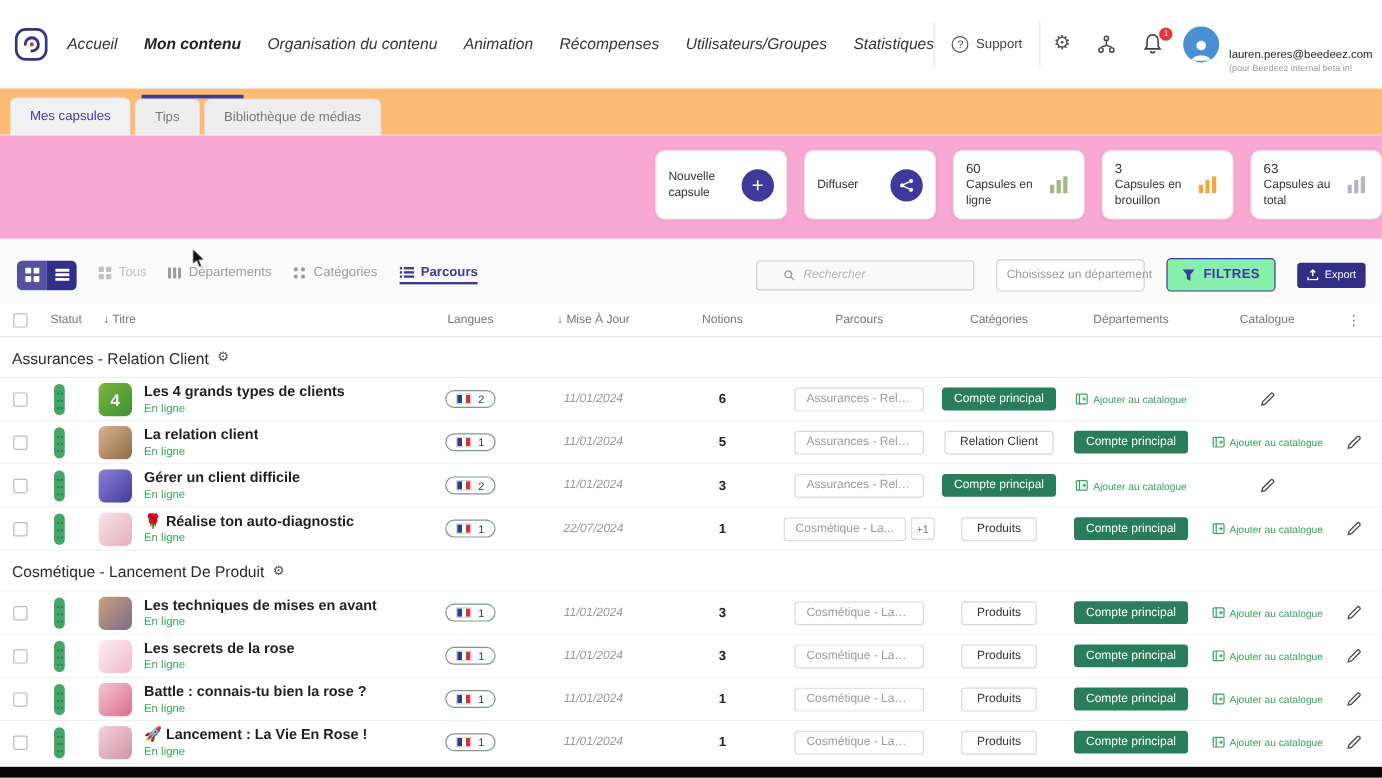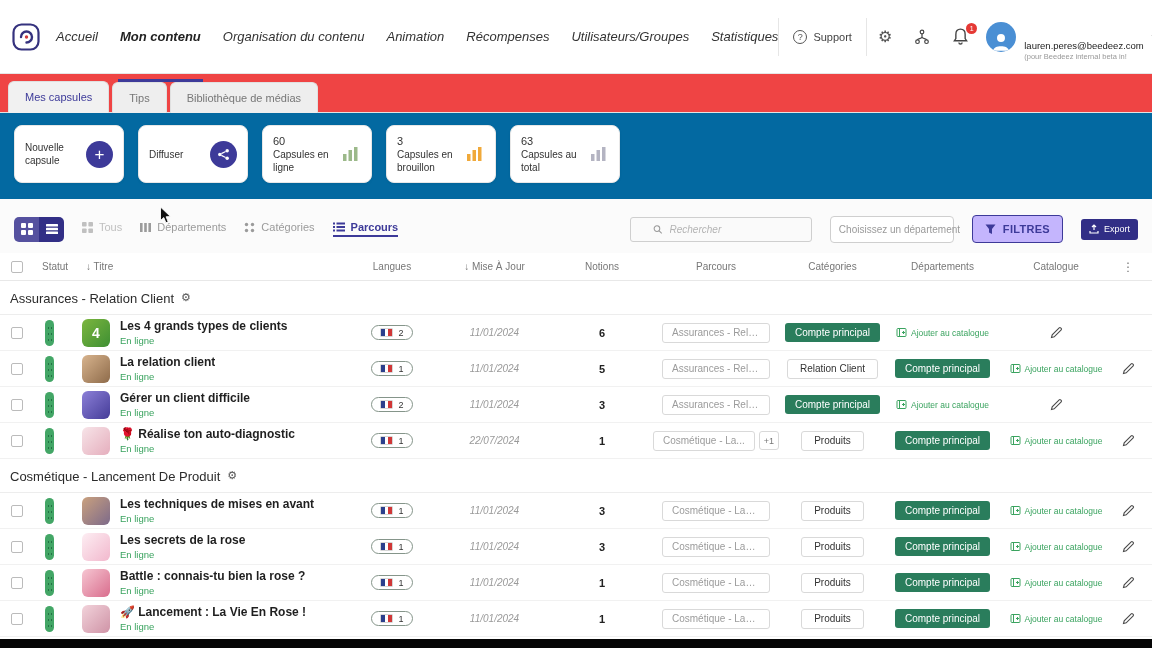--- a/index.html
+++ b/index.html
@@ -29,29 +29,29 @@
     align-items:center; justify-content:center; padding:0 2px; }
   .avatar { width:30px; height:30px; border-radius:50%; background:#4a8fd4;
     display:flex; align-items:flex-end; justify-content:center; overflow:hidden;
     margin:0 8px 0 6px; flex:none; }
   .user-meta { display:flex; flex-direction:column; line-height:1.25; max-width:132px; }
   .user-email { font-size:9.5px; color:#222; white-space:nowrap;margin-top:28px; }
   .user-sub { font-size:7.5px; color:#999; white-space:nowrap; }
   .caret { margin-left:7px; display:flex; }
 
   
-  .tabs { background:#ef4444; display:flex; align-items:flex-end; gap:3px;
+  .tabs { background:#fdba74; display:flex; align-items:flex-end; gap:3px;
     padding:7px 0 0 8px; border-bottom:1px solid #e3e3e3; }
   .tab { padding:9px 16px; font-size:11px; color:#777; background:#eeeeee;
     border:1px solid #e0e0e0; border-bottom:none; border-radius:6px 6px 0 0;
     margin-bottom:-1px; cursor:pointer; white-space:nowrap; }
   .tab.active { background:#f1f1f1; color:#3d3a99; border-bottom:1px solid #f1f1f1; }
 
   
-  .cards { background:#0369a1; padding:12px 14px 16px; display:flex; gap:14px; }
+  .cards { background:#f9a8d4; padding:12px 0 16px; display:flex; gap:14px;justify-content:flex-end; }
   .card { background:#fff; border:1px solid #e7e7e7; border-radius:8px; width:110px;
     height:58px; display:flex; align-items:center; justify-content:space-between;
     padding:8px 10px; box-shadow:0 1px 3px rgba(0,0,0,.06); cursor:pointer; }
   .card-label { font-size:10px; color:#333; line-height:1.3; }
   .stat-col { display:flex; flex-direction:column; line-height:1.3; }
   .stat-count { font-size:11px; color:#333; }
   .stat-label { font-size:10px; color:#333; }
   .circle-btn { width:27px; height:27px; border-radius:50%; background:#3d3a99;
     color:#fff; display:flex; align-items:center; justify-content:center; flex:none;
     font-size:17px; line-height:1; }
@@ -70,21 +70,21 @@
   .search { display:flex; align-items:center; gap:7px; width:182px; height:25px;
     border:1px solid #cfcfcf; border-radius:3px; background:#fafafa; padding:0 22px; margin-left:auto; }
   .search input { border:none; outline:none; background:transparent; width:100%;
     font-size:10px; font-style:italic; color:#777; font-family:"Liberation Sans",sans-serif; }
   .search input::placeholder { color:#b3b3b3; font-style:italic; }
   .select { width:124px; height:27px; border:1px solid #cfcfcf; border-radius:4px;
     display:flex; align-items:center; justify-content:space-between; padding:0 8px;
     font-size:10px; color:#9a9a9a; background:#fff; cursor:pointer; white-space:nowrap; }
   .filtres-btn { display:flex; align-items:center; gap:7px; height:28px; padding:0 12px;
     border:1.5px solid #3d3a99; border-radius:4px; color:#3d3a99; font-size:11px;
-    font-weight:bold; background:#c4b5fd; cursor:pointer; letter-spacing:.3px; }
+    font-weight:bold; background:#86efac; cursor:pointer; letter-spacing:.3px; }
   .export-btn { display:flex; align-items:center; gap:5px; height:21px; padding:0 8px;
     background:#312e86; color:#fff; border-radius:3px; font-size:9px; cursor:pointer; }
 
   
   .table { --cols: 30px 44px 1fr 90px 115px 100px 128px 105px 115px 112px 32px; background:#fff; }
   .thead { display:grid; grid-template-columns:var(--cols); align-items:center; height:28px;
     padding:0 8px; color:#777; font-size:10px; border-bottom:1px solid #e8e8e8; background:#fff; }
   .th.left { text-align:left; padding-left:4px; }
   .th.center { text-align:center; }
   .menu-dots { text-align:center; color:#777; font-size:12px; cursor:pointer; }

